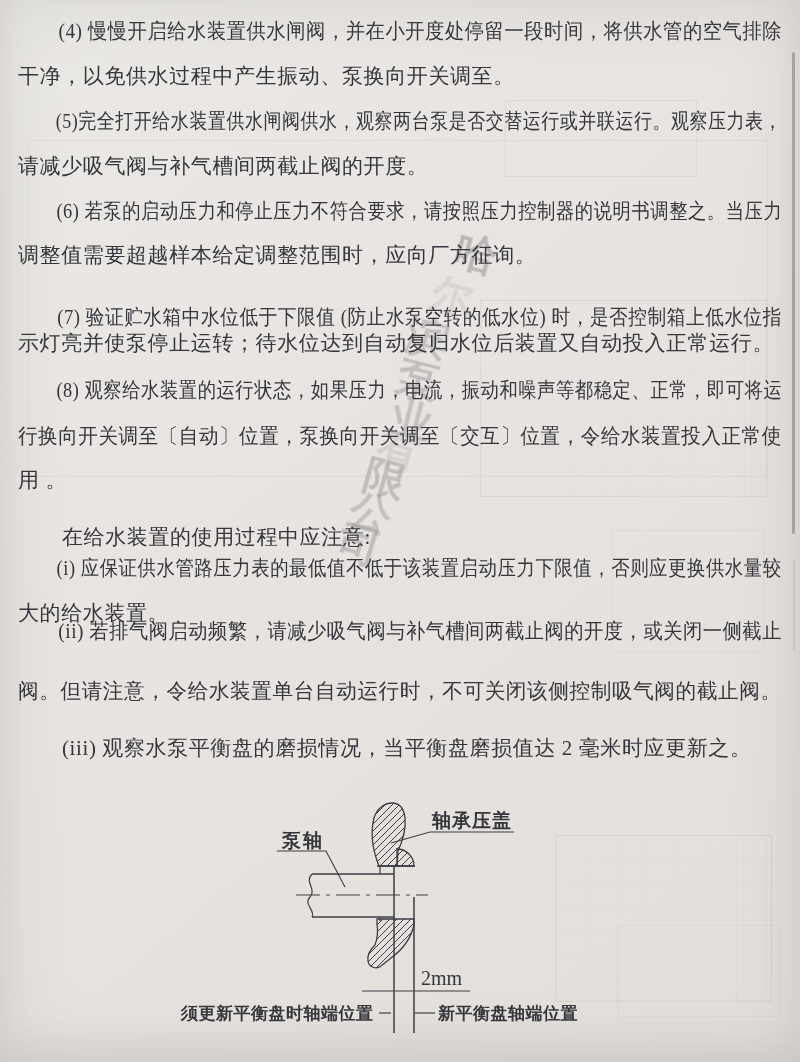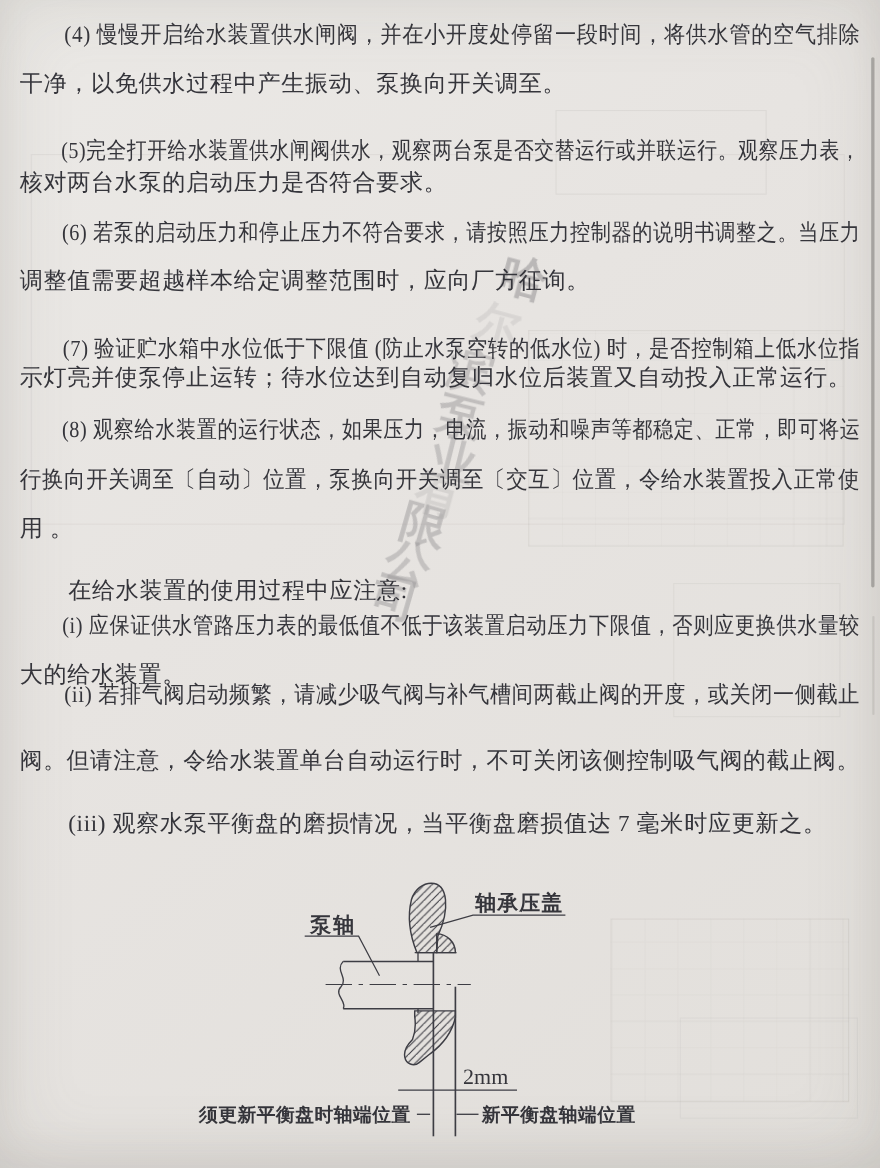--- a/index.html
+++ b/index.html
@@ -66,35 +66,35 @@
     <span class="wm" style="left:390px;top:400px;opacity:.38;transform:rotate(14deg);">业</span>
     <span class="wm" style="left:377px;top:431px;opacity:.18;transform:rotate(15deg);">有</span>
     <span class="wm" style="left:364px;top:458px;opacity:.42;transform:rotate(16deg);">限</span>
     <span class="wm" style="left:350px;top:492px;opacity:.38;transform:rotate(16deg);">公</span>
     <span class="wm" style="left:338px;top:524px;opacity:.42;transform:rotate(16deg);">司</span>
   </div>
 
   <div>
     <div class="tline ind jst" style="top:18px"><span style="transform-origin: 0px 50%; transform: scaleX(0.918269);">(4) 慢慢开启给水装置供水闸阀，并在小开度处停留一段时间，将供水管的空气排除</span></div>
     <div class="tline" style="top:63px"><span>干净，以免供水过程中产生振动、泵换向开关调至。</span></div>
-    <div class="tline ind jst" style="top:124px"><span style="transform-origin: 0px 50%; transform: scaleX(0.857464);">(5)完全打开给水装置供水闸阀供水，观察两台泵是否交替运行或并联运行。观察压力表，</span></div>
-    <div class="tline" style="top:153px"><span>核对两台水泵的启动压力是否符合要求。</span></div>
+    <div class="tline ind jst" style="top:108px"><span style="transform-origin: 0px 50%; transform: scaleX(0.857464);">(5)完全打开给水装置供水闸阀供水，观察两台泵是否交替运行或并联运行。观察压力表，</span></div>
+    <div class="tline" style="top:153px"><span>请减少吸气阀与补气槽间两截止阀的开度。</span></div>
     <div class="tline ind jst" style="top:198px"><span style="transform-origin: 0px 50%; transform: scaleX(0.873143);">(6) 若泵的启动压力和停止压力不符合要求，请按照压力控制器的说明书调整之。当压力</span></div>
     <div class="tline" style="top:242px"><span>调整值需要超越样本给定调整范围时，应向厂方征询。</span></div>
     <div class="tline ind jst" style="top:304px"><span style="transform-origin: 0px 50%; transform: scaleX(0.889406);">(7) 验证贮水箱中水位低于下限值 (防止水泵空转的低水位) 时，是否控制箱上低水位指</span></div>
     <div class="tline" style="top:330px"><span>示灯亮并使泵停止运转；待水位达到自动复归水位后装置又自动投入正常运行。</span></div>
     <div class="tline ind jst" style="top:377px"><span style="transform-origin: 0px 50%; transform: scaleX(0.873143);">(8) 观察给水装置的运行状态，如果压力，电流，振动和噪声等都稳定、正常，即可将运</span></div>
     <div class="tline jst" style="top:423px"><span style="transform-origin: 0px 50%; transform: scaleX(0.930572);">行换向开关调至〔自动〕位置，泵换向开关调至〔交互〕位置，令给水装置投入正常使</span></div>
     <div class="tline" style="top:467px"><span>用 。</span></div>
     <div class="tline ind" style="top:524px"><span>在给水装置的使用过程中应注意:</span></div>
     <div class="tline ind jst" style="top:555px"><span style="transform-origin: 0px 50%; transform: scaleX(0.877153);">(i) 应保证供水管路压力表的最低值不低于该装置启动压力下限值，否则应更换供水量较</span></div>
     <div class="tline" style="top:600px"><span>大的给水装置。</span></div>
     <div class="tline ind jst" style="top:618px"><span style="transform-origin: 0px 50%; transform: scaleX(0.916067);">(ii) 若排气阀启动频繁，请减少吸气阀与补气槽间两截止阀的开度，或关闭一侧截止</span></div>
     <div class="tline" style="top:678px"><span style="transform-origin: 0px 50%; transform: scaleX(0.982005);">阀。但请注意，令给水装置单台自动运行时，不可关闭该侧控制吸气阀的截止阀。</span></div>
-    <div class="tline ind" style="top:735px"><span>(iii) 观察水泵平衡盘的磨损情况，当平衡盘磨损值达 7 毫米时应更新之。</span></div>
+    <div class="tline ind" style="top:735px"><span>(iii) 观察水泵平衡盘的磨损情况，当平衡盘磨损值达 2 毫米时应更新之。</span></div>
   </div>
 
   <svg id="figure" viewBox="150 780 470 280">
     <defs>
       <pattern id="hatch" width="7" height="7" patternUnits="userSpaceOnUse">
         <path d="M-1,8 L8,-1" stroke="#44444b" stroke-width="1" fill="none"></path>
         <path d="M3,11 L11,3" stroke="#44444b" stroke-width="1" fill="none"></path>
       </pattern>
     </defs>
 

